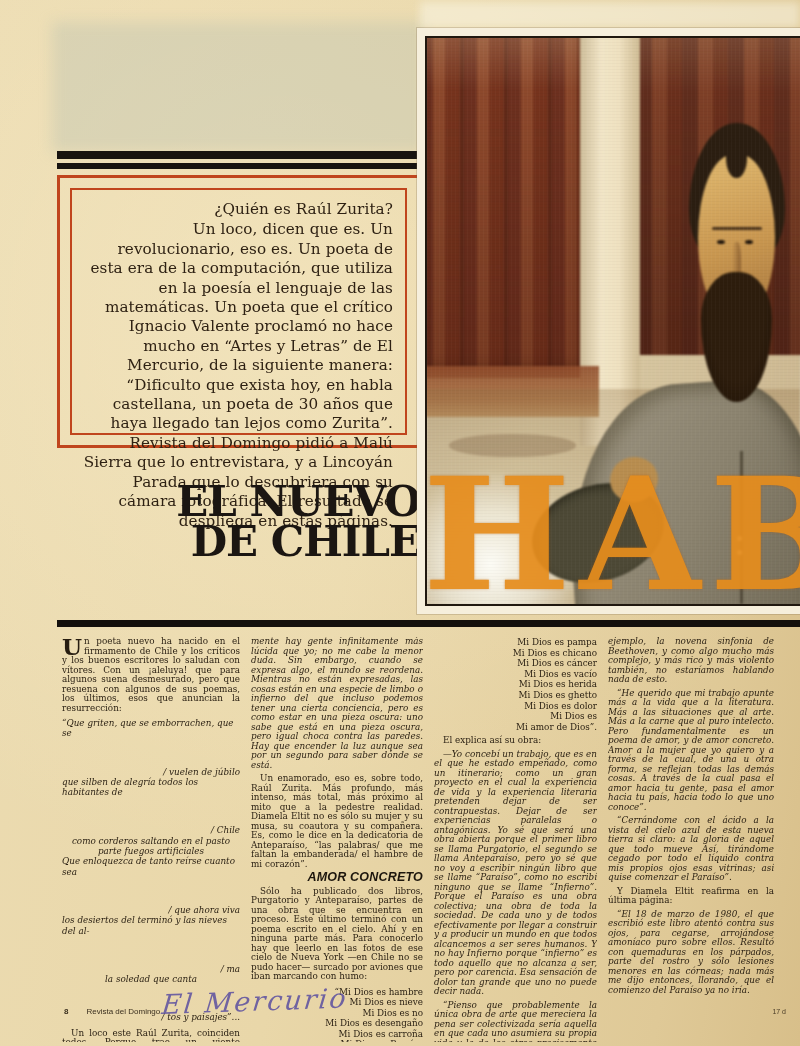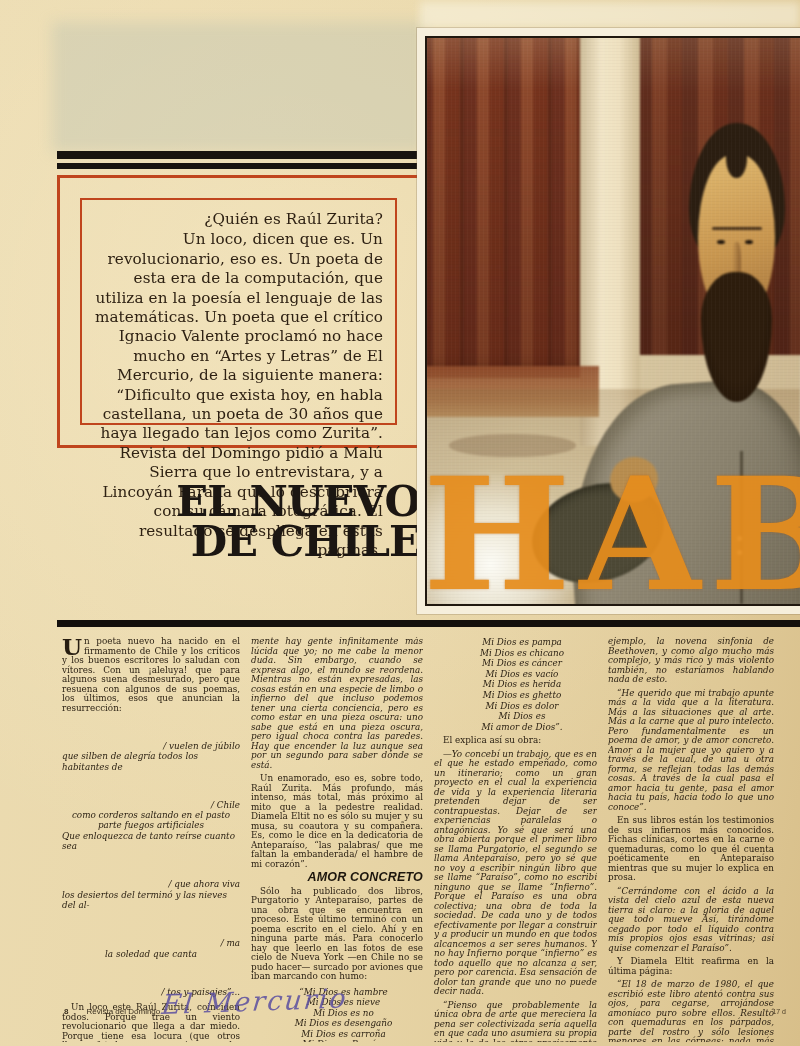--- a/index.html
+++ b/index.html
@@ -19,21 +19,21 @@
   
   .bar{position:absolute;left:57px;background:#17130f;}
   .bar.b1{top:151px;width:362px;height:8px;}
   .bar.b2{top:163px;width:368px;height:6px;}
 
   
   .intro{
     position:absolute; left:57px; top:175px; width:363px; height:273px;
     box-sizing:border-box;
     border:3px solid #c0451d;
-    padding:20px;
+    padding:10px;
   }
   .intro-inner{
     height:100%; box-sizing:border-box; border:2px solid #c0451d;
     padding:10px 12px 6px 10px; text-align:right;
     font-size:15.2px; line-height:19.4px; color:#2e2113;
     font-weight:500; letter-spacing:.1px;
   }
   .intro-title{margin-bottom:1px;}
 
   
@@ -118,21 +118,21 @@
   .col{overflow:hidden;}
   .col p{margin:0 0 4px 0; text-indent:9px;}
   .col p.noind{text-indent:0;}
   .col .it{font-style:italic;}
   .dropcap{float:left; font-size:23px; line-height:17px; font-weight:bold; padding:1px 2px 0 0;}
   .poem{font-style:italic; margin:5px 0 6px 0; line-height:10.3px;}
   .poem div{text-indent:0;}
   .poem .pl{text-align:left;}
   .poem .pc{text-align:center;}
   .poem .pr{text-align:right;margin-top:28px;}
-  .poem2{font-style:italic; margin:5px 0 4px 0; line-height:10.6px; padding-left:13px; text-align:center;}
+  .poem2{margin:5px 0 4px 0; line-height:10.6px; padding-left:13px; text-align:right;}
   .subhead{
     font-family:"Liberation Sans", sans-serif; font-weight:bold; font-style:italic;
     font-size:12.5px; text-align:right; margin:5px 0 5px 0; letter-spacing:.2px; color:#1d160d;
     text-indent:0 !important;
   }
 
   
   .footer-left{position:absolute; left:64px; top:1007px; font-family:"Liberation Sans", sans-serif;
     font-size:8px; color:#3a2f1e; display:flex; gap:18px; align-items:baseline;}
   .footer-left .pnum{font-weight:bold;}
@@ -201,20 +201,21 @@
 
   <div class="hab">HABL</div>
 
   <div class="rule"></div>
 
   <div class="cols">
 
     <div class="col">
       <p class="noind"><span class="dropcap">U</span><span>n poeta nuevo ha nacido en el firmamento de Chile y los críticos y los buenos escritores lo saludan con vítores. Con un ¡aleluya! que para algunos suena desmesurado, pero que resuena con algunos de sus poemas, los últimos, esos que anuncian la resurrección:</span></p>
       <div class="poem">
+        <div class="pl">“Que griten, que se emborrachen, que se</div>
         <div class="pr">/ vuelen de júbilo</div>
         <div class="pl">que silben de alegría todos los habitantes de</div>
         <div class="pr">/ Chile</div>
         <div class="pc">como corderos saltando en el pasto</div>
         <div class="pc">parte fuegos artificiales</div>
         <div class="pl">Que enloquezca de tanto reírse cuanto sea</div>
         <div class="pr">/ que ahora viva</div>
         <div class="pl">los desiertos del terminó y las nieves del al-</div>
         <div class="pr">/ ma</div>
         <div class="pc">la soledad que canta</div>
@@ -253,21 +254,20 @@
         <div>Mi amor de Dios”.</div>
       </div>
       <p>El explica así su obra:</p>
       <p class="it">—Yo concebí un trabajo, que es en el que he estado empeñado, como un itinerario; como un gran proyecto en el cual la experiencia de vida y la experiencia literaria pretenden dejar de ser contrapuestas. Dejar de ser experiencias paralelas o antagónicas. Yo sé que será una obra abierta porque el primer libro se llama Purgatorio, el segundo se llama Anteparaíso, pero yo sé que no voy a escribir ningún libro que se llame “Paraíso”, como no escribí ninguno que se llame “Infierno”. Porque el Paraíso es una obra colectiva; una obra de toda la sociedad. De cada uno y de todos efectivamente por llegar a construir y a producir un mundo en que todos alcancemos a ser seres humanos. Y no hay Infierno porque “infierno” es todo aquello que no alcanza a ser, pero por carencia. Esa sensación de dolor tan grande que uno no puede decir nada.</p>
       <p class="it">“Pienso que probablemente la única obra de arte que mereciera la pena ser colectivizada sería aquella en que cada uno asumiera su propia vida y la de los otros precisamente como la única obra de arte que merece ser realizada. Si uno viera al prójimo como algo mucho más perfecto y más fuerte que, por</p>
     </div>
 
     <div class="col">
       <p class="it noind">ejemplo, la novena sinfonía de Beethoven, y como algo mucho más complejo, y más rico y más violento también, no estaríamos hablando nada de esto.</p>
       <p class="it">“He querido que mi trabajo apunte más a la vida que a la literatura. Más a las situaciones que al arte. Más a la carne que al puro intelecto. Pero fundamentalmente es un poema de amor, y de amor concreto. Amor a la mujer que yo quiero y a través de la cual, de una u otra forma, se reflejan todas las demás cosas. A través de la cual pasa el amor hacia tu gente, pasa el amor hacia tu país, hacia todo lo que uno conoce”.</p>
-      <p>En sus libros están los testimonios de sus infiernos más conocidos. Fichas clínicas, cortes en la carne o quemaduras, como lo que él cuenta poéticamente en Anteparaíso mientras que su mujer lo explica en prosa.</p>
       <p class="it">“Cerrándome con el ácido a la vista del cielo azul de esta nueva tierra si claro: a la gloria de aquel que todo mueve Así, tirándome cegado por todo el líquido contra mis propios ojos esas vitrinas; así quise comenzar el Paraíso”.</p>
       <p>Y Diamela Eltit reafirma en la última página:</p>
       <p class="it">“El 18 de marzo de 1980, el que escribió este libro atentó contra sus ojos, para cegarse, arrojándose amoníaco puro sobre ellos. Resultó con quemaduras en los párpados, parte del rostro y sólo lesiones menores en las córneas; nada más me dijo entonces, llorando, que el comienzo del Paraíso ya no iría.</p>
     </div>
 
   </div>
 
   <div class="footer-left">
     <span class="pnum">8</span>
     <span>Revista del Domingo</span>

